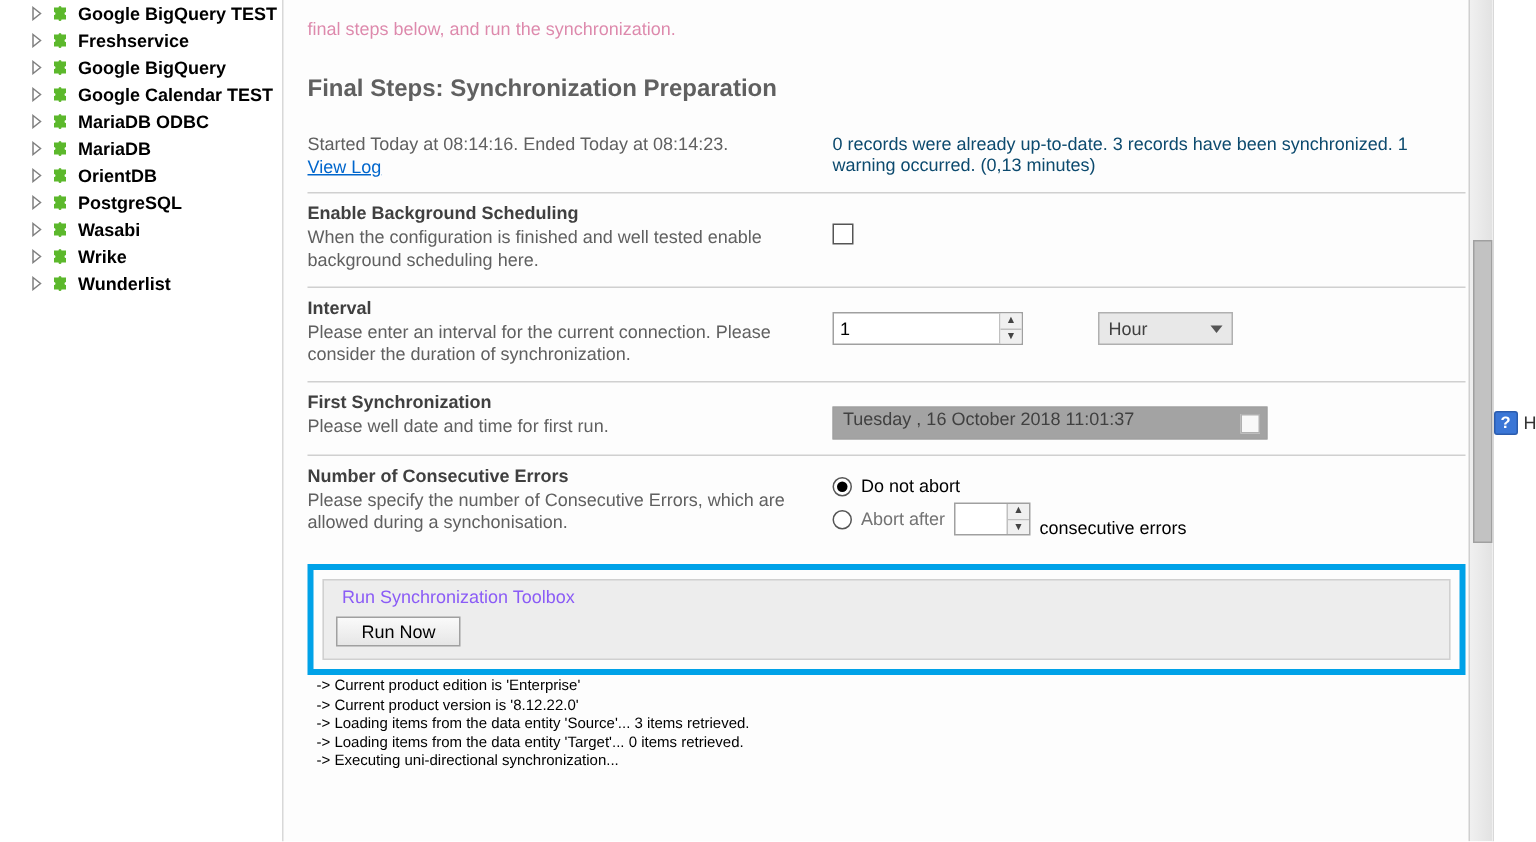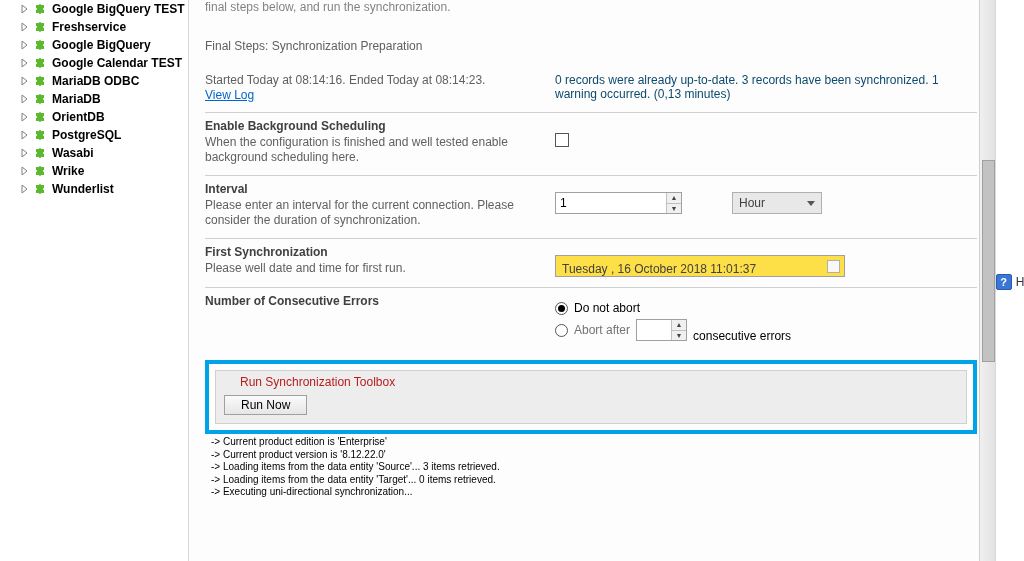--- a/index.html
+++ b/index.html
@@ -68,23 +68,24 @@
     background: #c2c2c2;
     border: 1px solid #a0a0a0;
   }
   .section-sep {
     border: none;
     border-top: 1px solid #d0d0d0;
     margin: 10px 0 6px 0;
   }
 
   .subhead {
-    font-size: 12px;
+    font-size: 16px;
     color: #606060;
     margin: 24px 0 20px 0;
+    font-weight: bold;
   }
 
   .row { display: flex; align-items: flex-start; }
   .left-col { width: 350px; }
   .right-col { flex: 1; }
   .field-title { font-weight: 700; color: #404040; margin-bottom: 2px; }
   .field-desc { color: #606060; line-height: 1.25; }
 
   a.link { color: #0066cc; text-decoration: underline; cursor: pointer; }
 
@@ -145,23 +146,23 @@
     right: 6px; top: 8px;
     border-left: 4px solid transparent;
     border-right: 4px solid transparent;
     border-top: 5px solid #555;
   }
 
   .datetime {
     display: inline-flex;
     height: 22px;
     border: 1px solid #a0a0a0;
-    background: #fde047;
+    background: #a3a3a3;
     width: 290px;
-    align-items: flex-end;
+    align-items: flex-start;
     padding: 0 6px;
     position: relative;
   }
   .datetime .dd-icon {
     position: absolute;
     right: 4px; top: 4px;
     width: 13px; height: 13px;
     border: 1px solid #b0b0b0;
     background: #f8f8f8;
   }
@@ -187,22 +188,22 @@
     margin-top: 18px;
     padding: 6px;
     border: 4px solid #00a2e8;
   }
   .toolbox-inner {
     border: 1px solid #d0d0d0;
     background: #ededed;
   }
   .toolbox-title {
     font-size: 12px;
-    padding: 4px 8px 2px 24px;
-    color: #b91c1c;
+    padding: 4px 8px 2px 12px;
+    color: #8b5cf6;
   }
   .toolbox-body { padding: 4px 8px 8px 8px; }
   button.win-btn {
     font-family: Liberation Sans, sans-serif;
     font-size: 12px;
     padding: 2px 16px;
     border: 1px solid #a0a0a0;
     background: linear-gradient(to bottom, #fafafa, #e6e6e6);
     cursor: pointer;
   }
@@ -389,21 +390,21 @@
             </svg>
           </span>
           <span class="tree-label bold">Wunderlist</span>
         </div>
       </div>
   </div>
 
   <div class="main">
     <div class="scrollbar"></div>
     <div class="main-inner">
-      <div class="field-desc" style="margin-top:0; color:#000000; opacity:0.5;">final steps below, and run the synchronization.</div>
+      <div class="field-desc" style="margin-top:12px; color:#be185d; opacity:0.5;">final steps below, and run the synchronization.</div>
 
       <div class="subhead">Final Steps: Synchronization Preparation</div>
 
       <div class="row">
         <div class="left-col">
           <div class="field-desc">Started  Today at 08:14:16. Ended Today at 08:14:23.</div>
           <a class="link">View Log</a>
         </div>
         <div class="right-col" style="color:#0c4a6e;">0 records were already up-to-date. 3 records have been synchronized. 1 warning occurred. (0,13 minutes)</div>
       </div>
@@ -454,20 +455,21 @@
             <span class="dd-icon"></span>
           </span>
         </div>
       </div>
 
       <hr class="section-sep">
 
       <div class="row">
         <div class="left-col">
           <div class="field-title">Number of Consecutive Errors</div>
+          <div class="field-desc">Please specify the number of Consecutive Errors, which are allowed during a synchonisation.</div>
         </div>
         <div class="right-col" style="padding-top:2px;">
           <div class="radio-row">
             <span class="radio checked"></span>
             <span style="color:#000;">Do not abort</span>
           </div>
           <div class="radio-row">
             <span class="radio"></span>
             <span style="color:#737373;">Abort after</span>
             <span class="spin-input small" style="margin:0 6px;">

